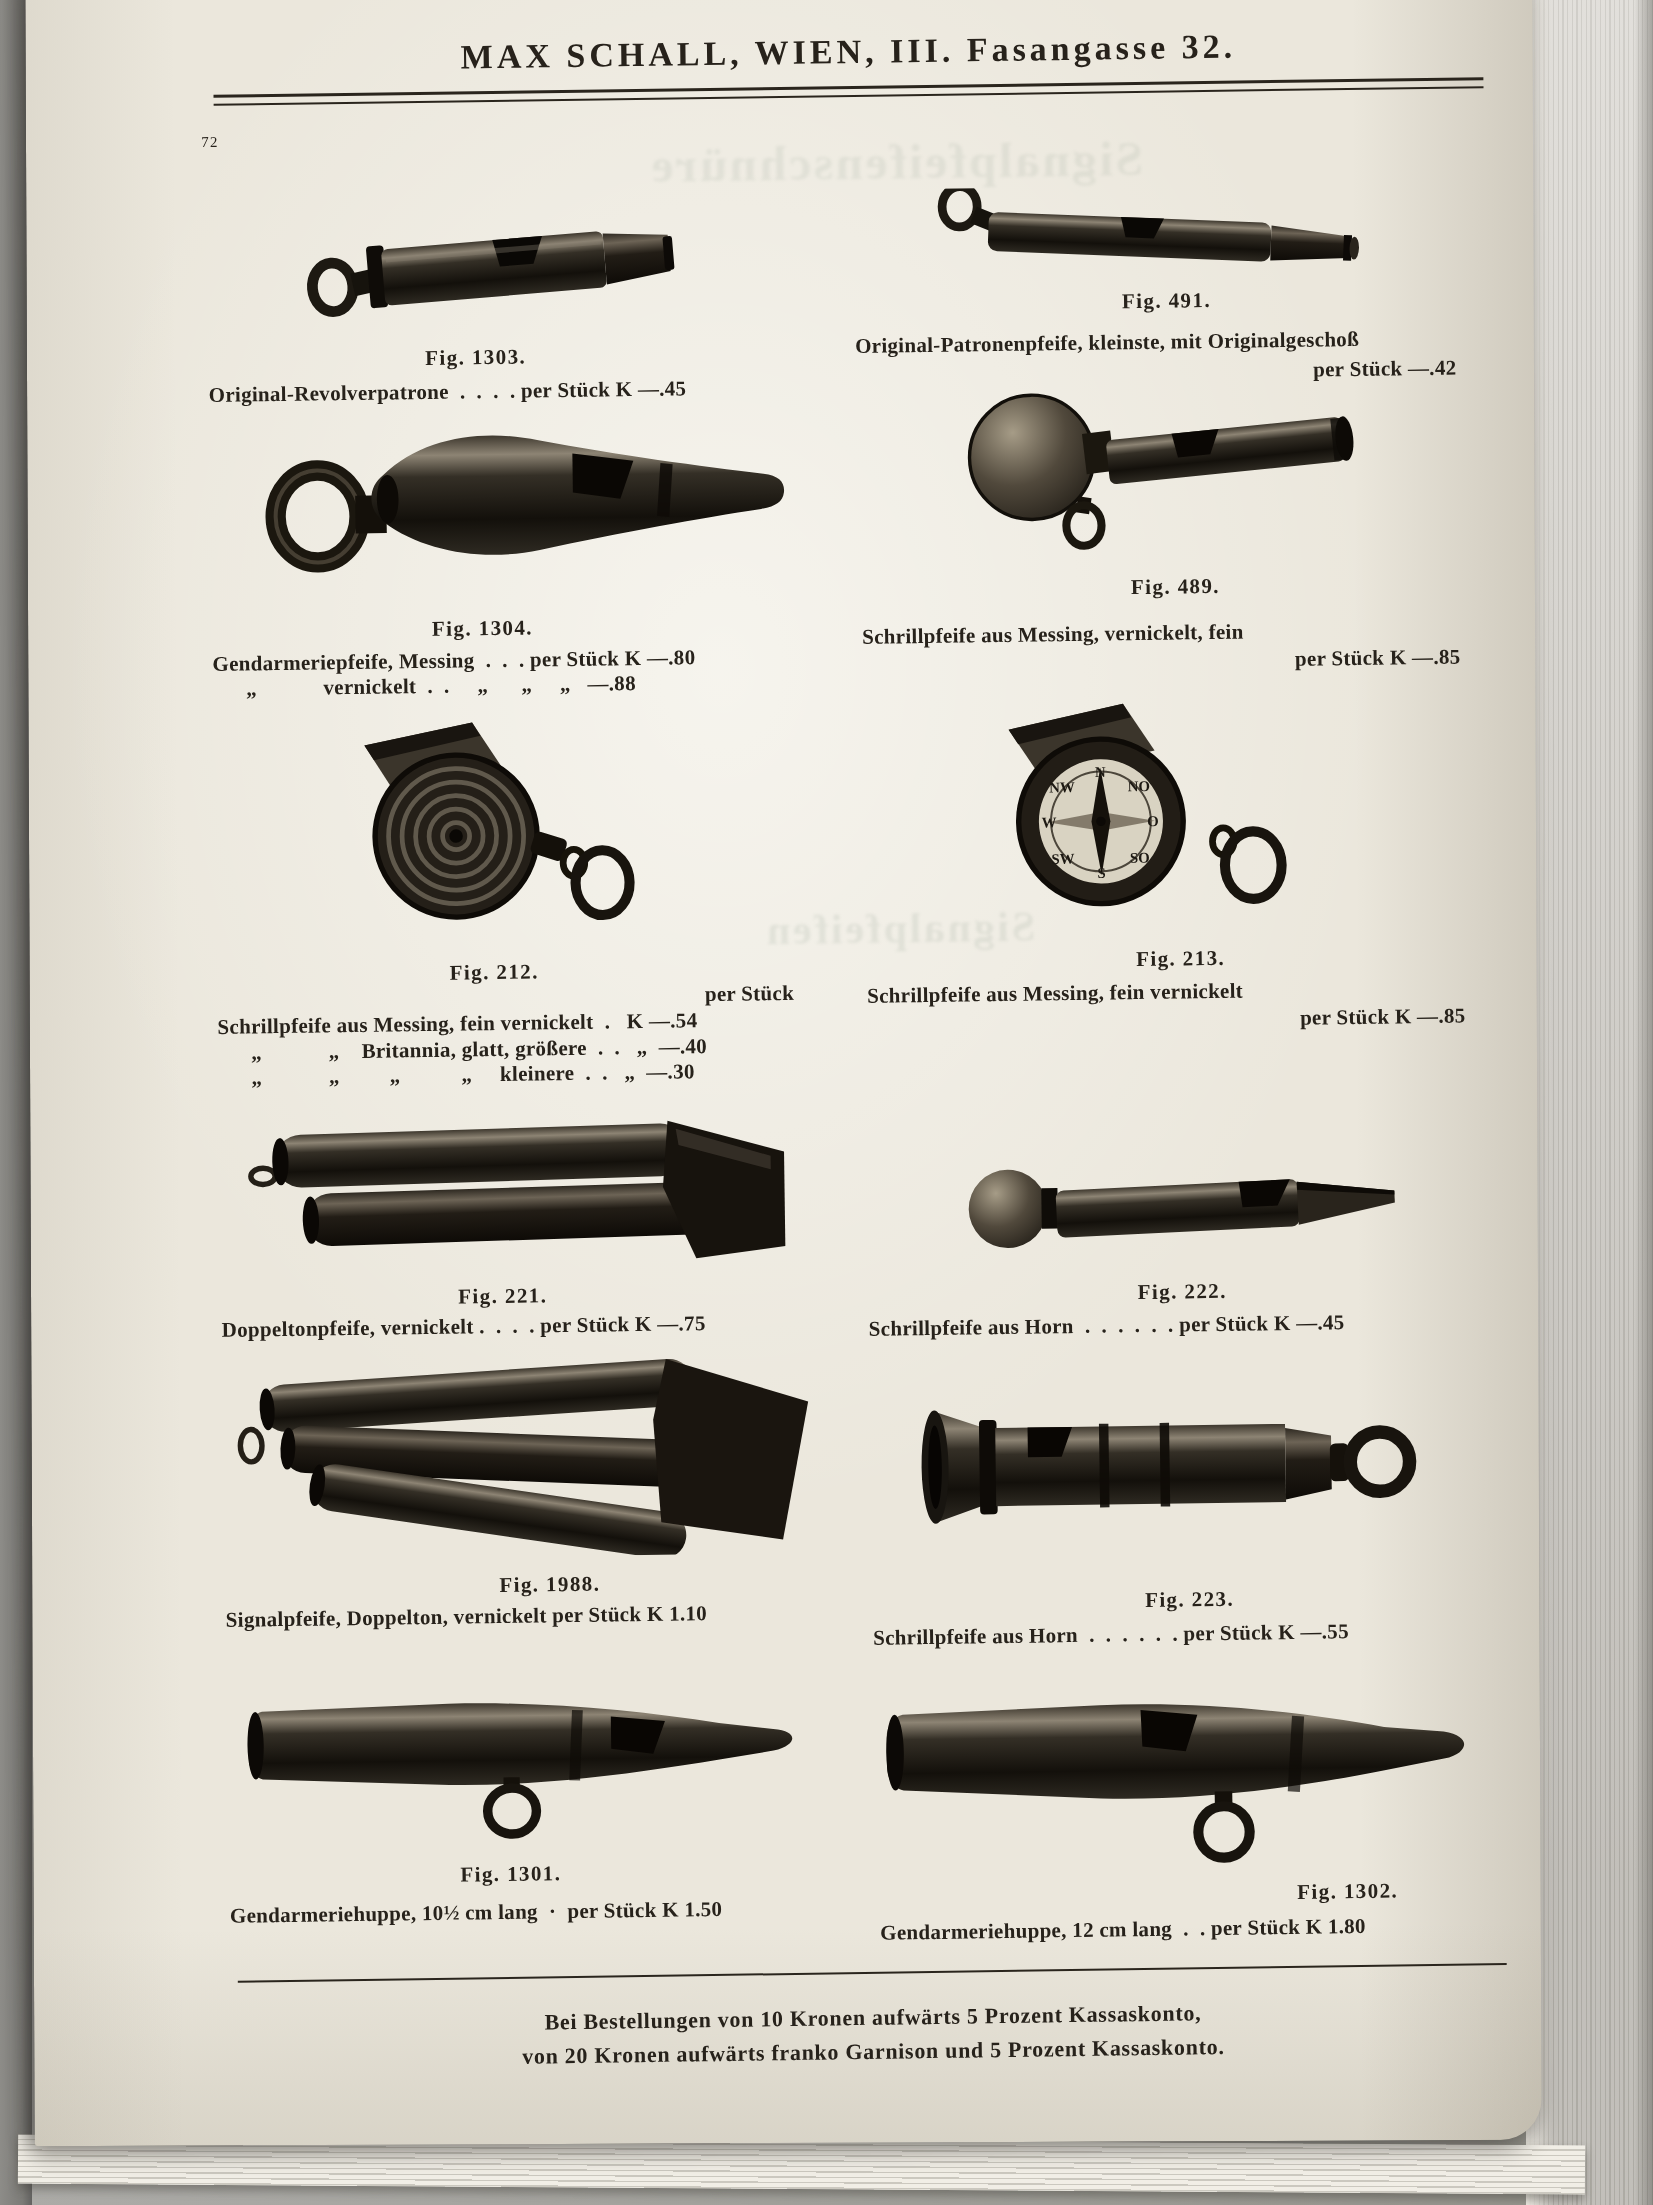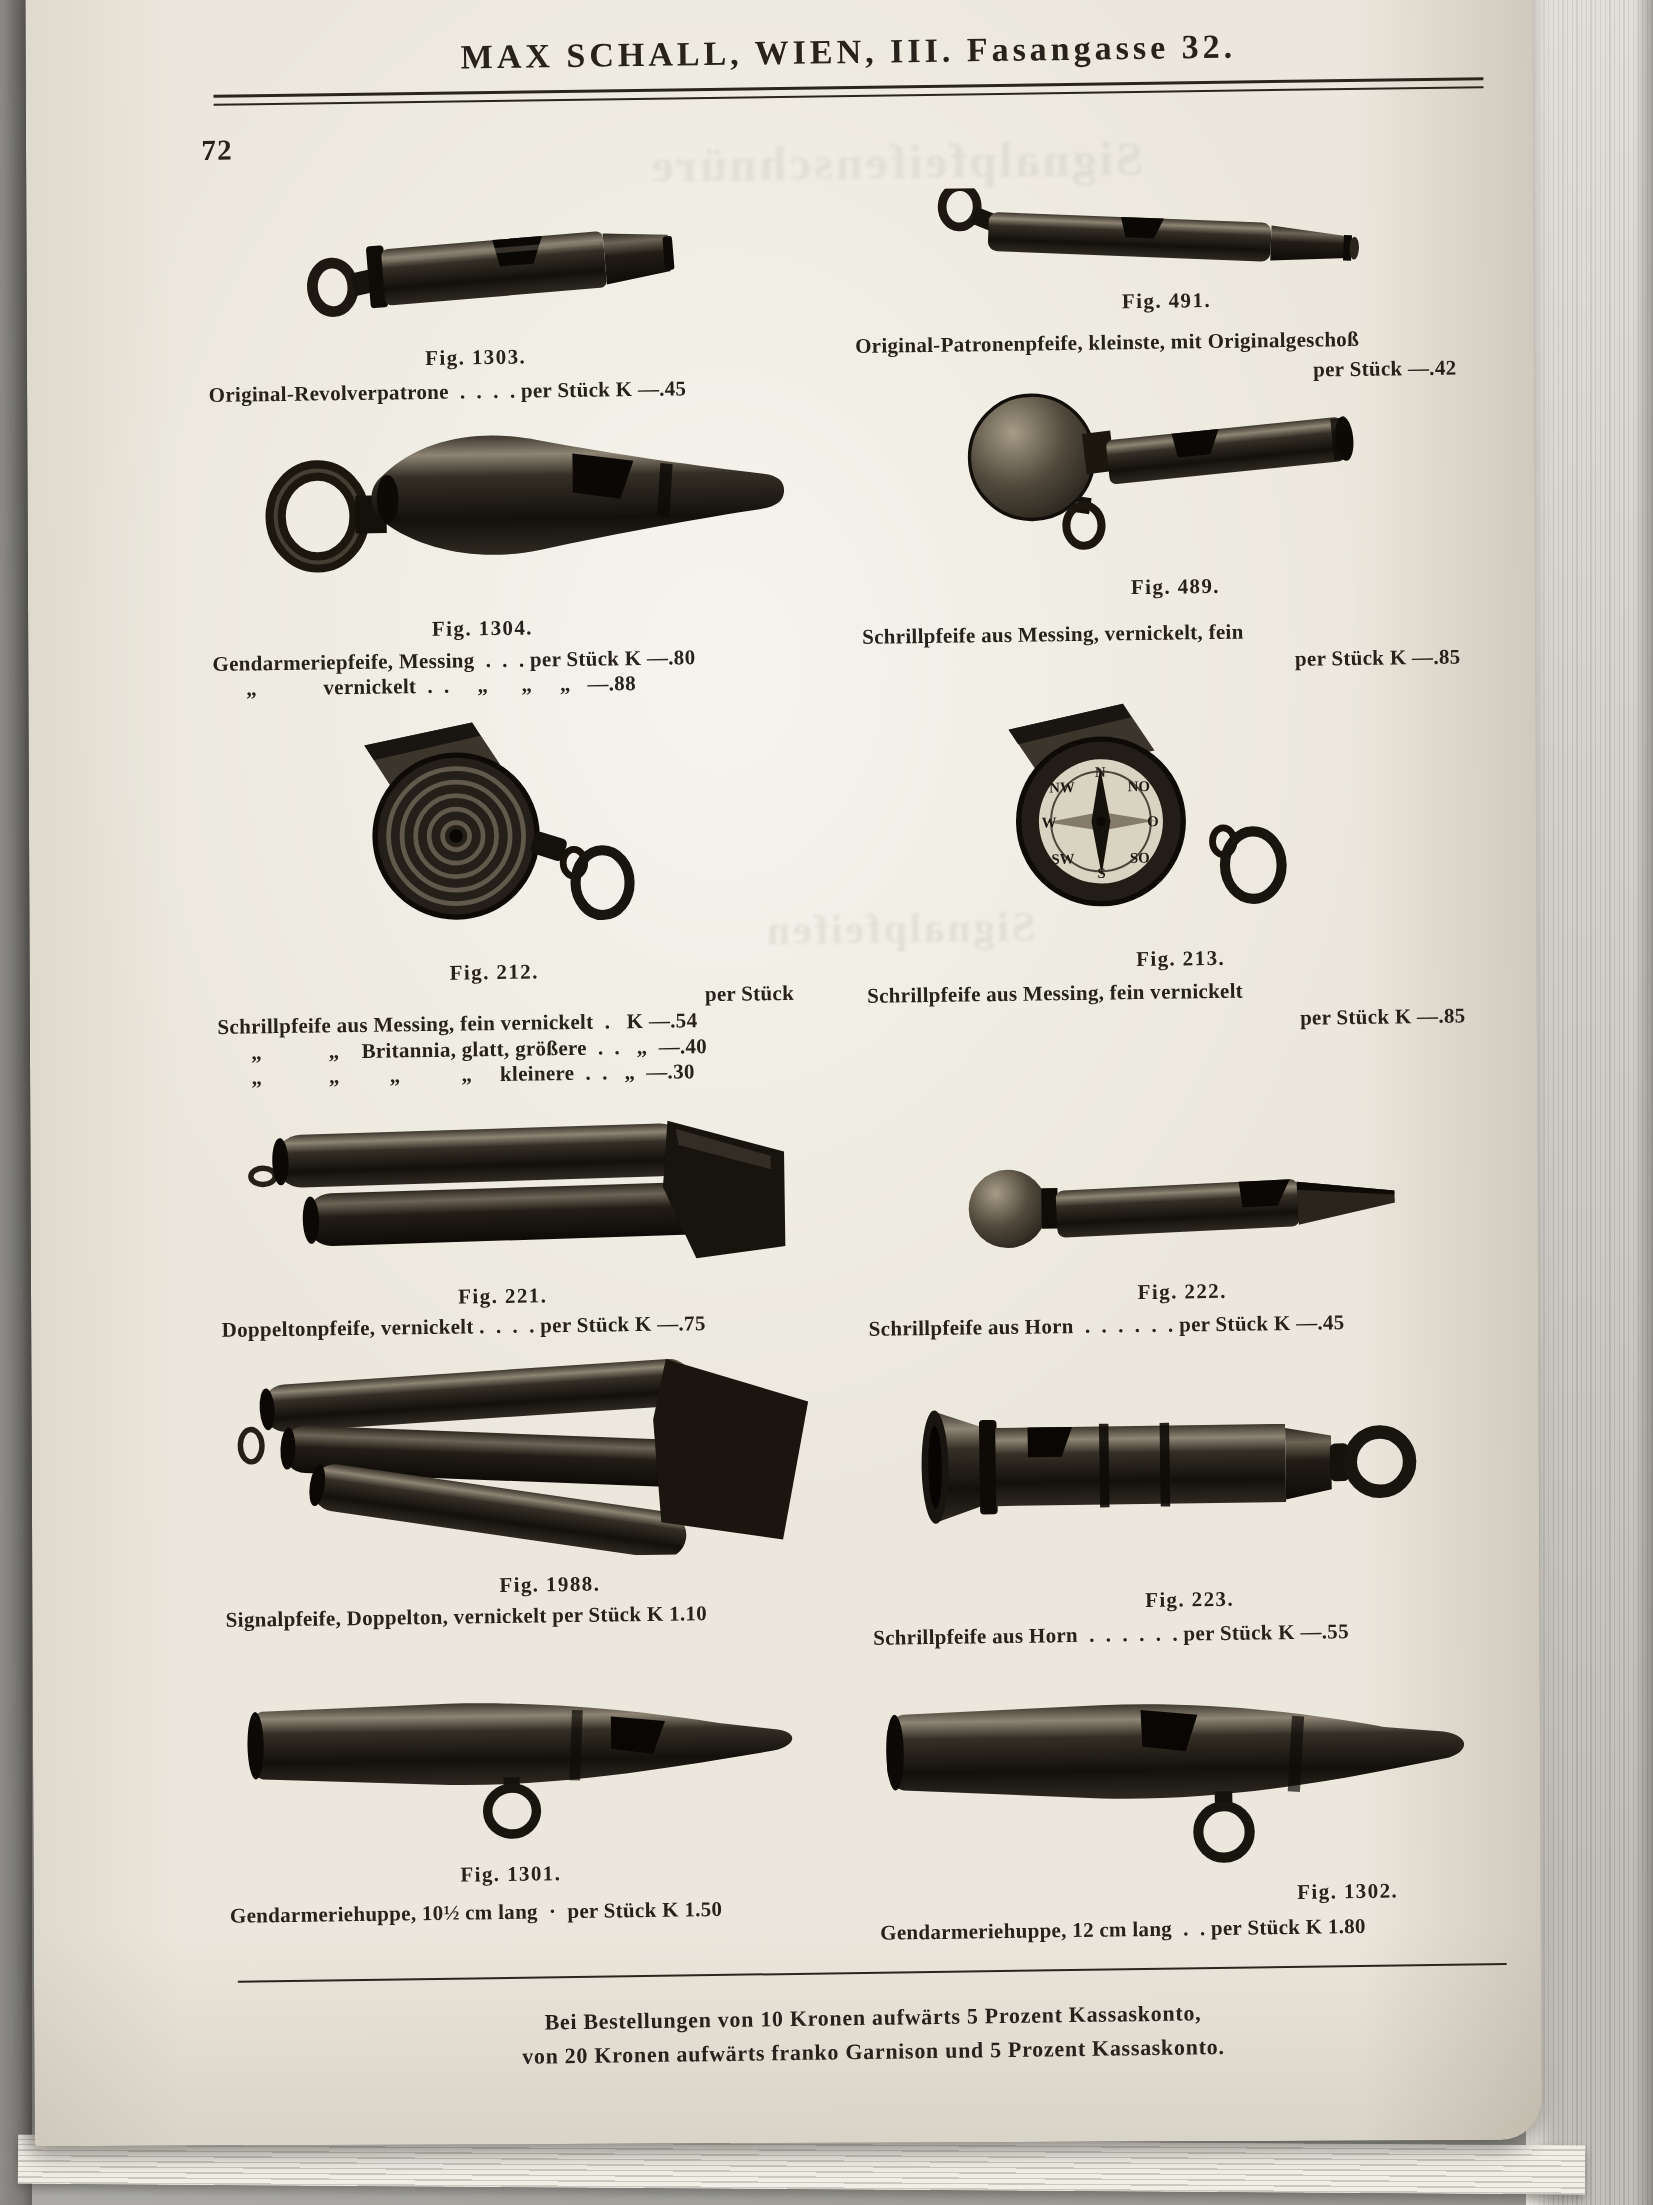--- a/index.html
+++ b/index.html
@@ -28,21 +28,21 @@
     background-image:
       radial-gradient(ellipse 946px 1216px at 46% 32%, rgba(255,255,252,.55), rgba(255,255,252,0) 70%),
       linear-gradient(to right, rgba(110,100,80,.10), rgba(0,0,0,0) 10%, rgba(0,0,0,0) 88%, rgba(110,100,82,.22)),
       linear-gradient(to bottom, rgba(0,0,0,0) 90%, rgba(120,112,92,.16));
     box-shadow:-9.5px 0 17.6px rgba(50,48,44,.45), 0 12px 20px rgba(50,48,44,.30);}
   .content{position:absolute;inset:0;transform:rotate(-.55deg);transform-origin:50% 50%;color:#27221b;}
   .hdr{position:absolute;left:196px;top:58px;width:1273px;text-align:center;
     font-weight:bold;font-size:34px;letter-spacing:4px;}
   .rule2{position:absolute;left:197px;top:111px;width:1270px;height:6px;
     border-top:3.4px solid #2a251d;border-bottom:2px solid #2a251d;}
-  .pagenum{position:absolute;left:184px;top:150px;font-weight:bold;font-size:29px;letter-spacing:1.4px;}
+  .pagenum{position:absolute;left:184px;top:150px;font-weight:normal;font-size:15px;letter-spacing:1.4px;}
   .fig{position:absolute;margin:0;}
   .fig svg{width:100%;height:100%;display:block;}
   .figcap{position:absolute;text-align:center;font-weight:bold;font-size:21px;letter-spacing:1.4px;}
   .d{position:absolute;font-size:21px;font-weight:bold;white-space:pre;letter-spacing:0.3px;}
   .right{text-align:right;}
   .footrule{position:absolute;left:195px;top:1997px;width:1269px;border-top:2.7px solid #2a251d;}
   .foot{position:absolute;left:195px;top:2026px;width:1269px;text-align:center;
     font-weight:bold;font-size:22px;line-height:34px;letter-spacing:0.7px;}
   .ghost{position:absolute;transform:scaleX(-1);color:#7d8f7f;font-weight:bold;
     filter:blur(1.4px);letter-spacing:2.7px;text-align:center;pointer-events:none;}

